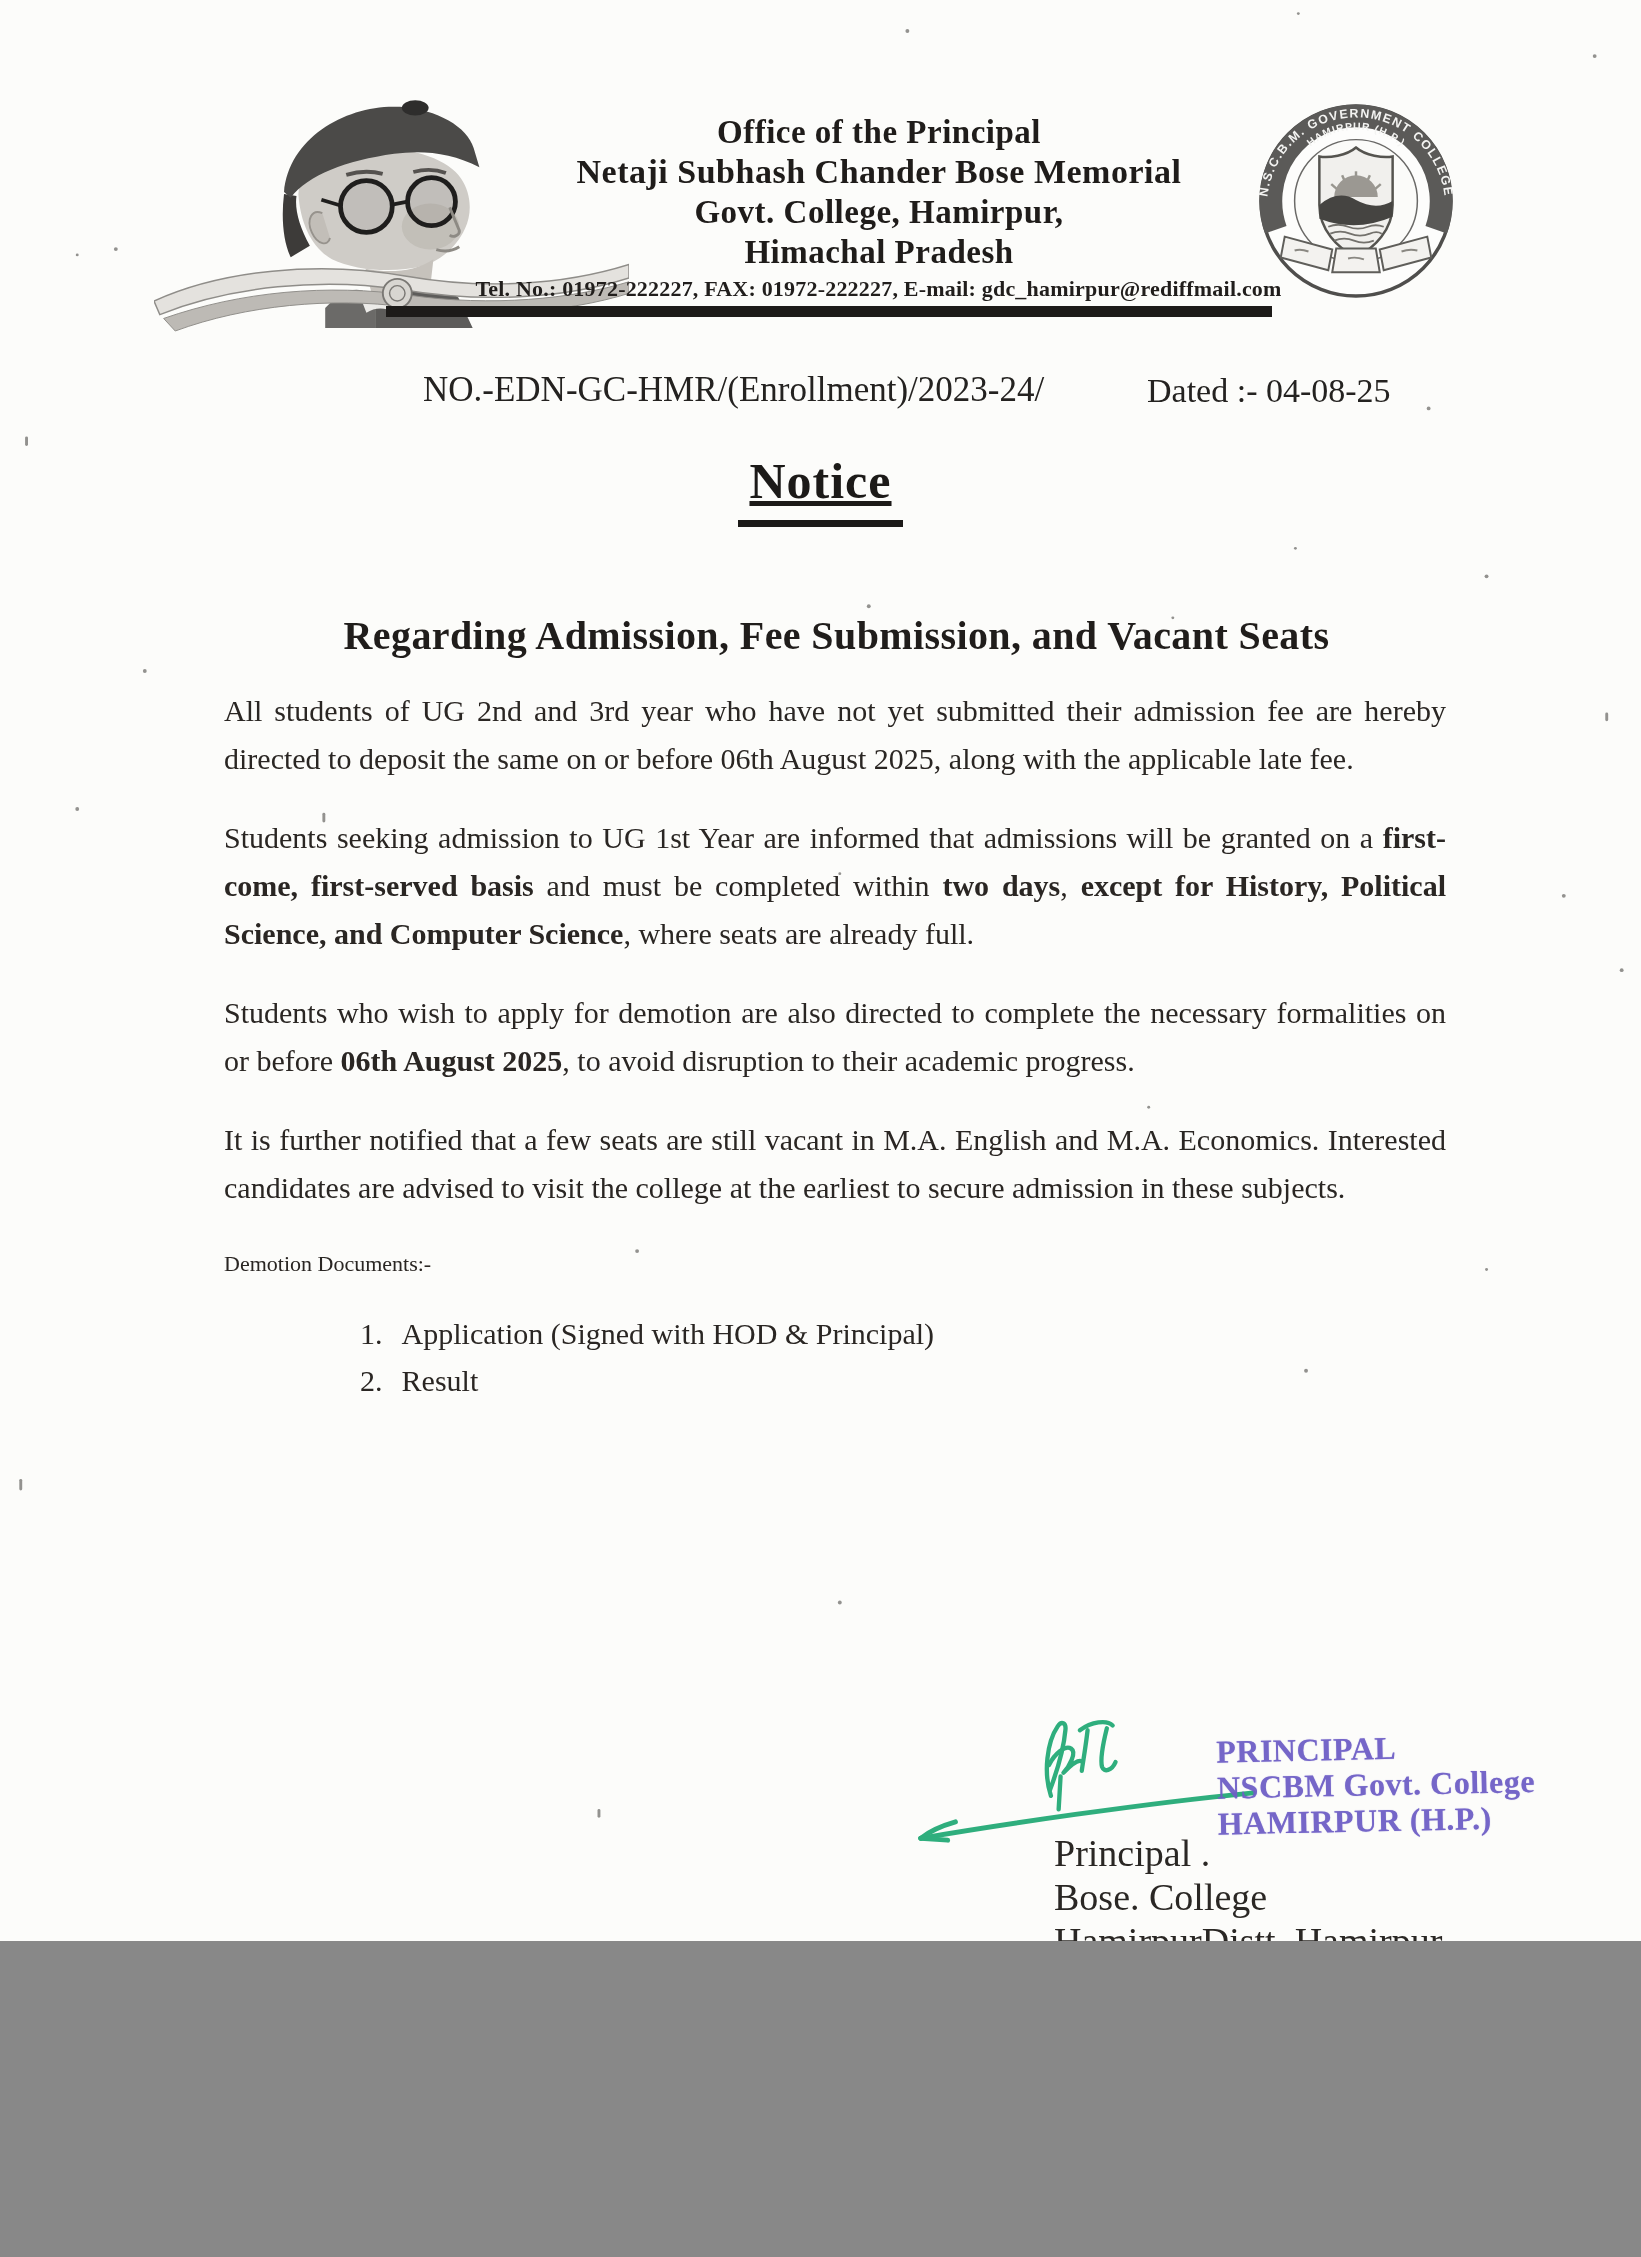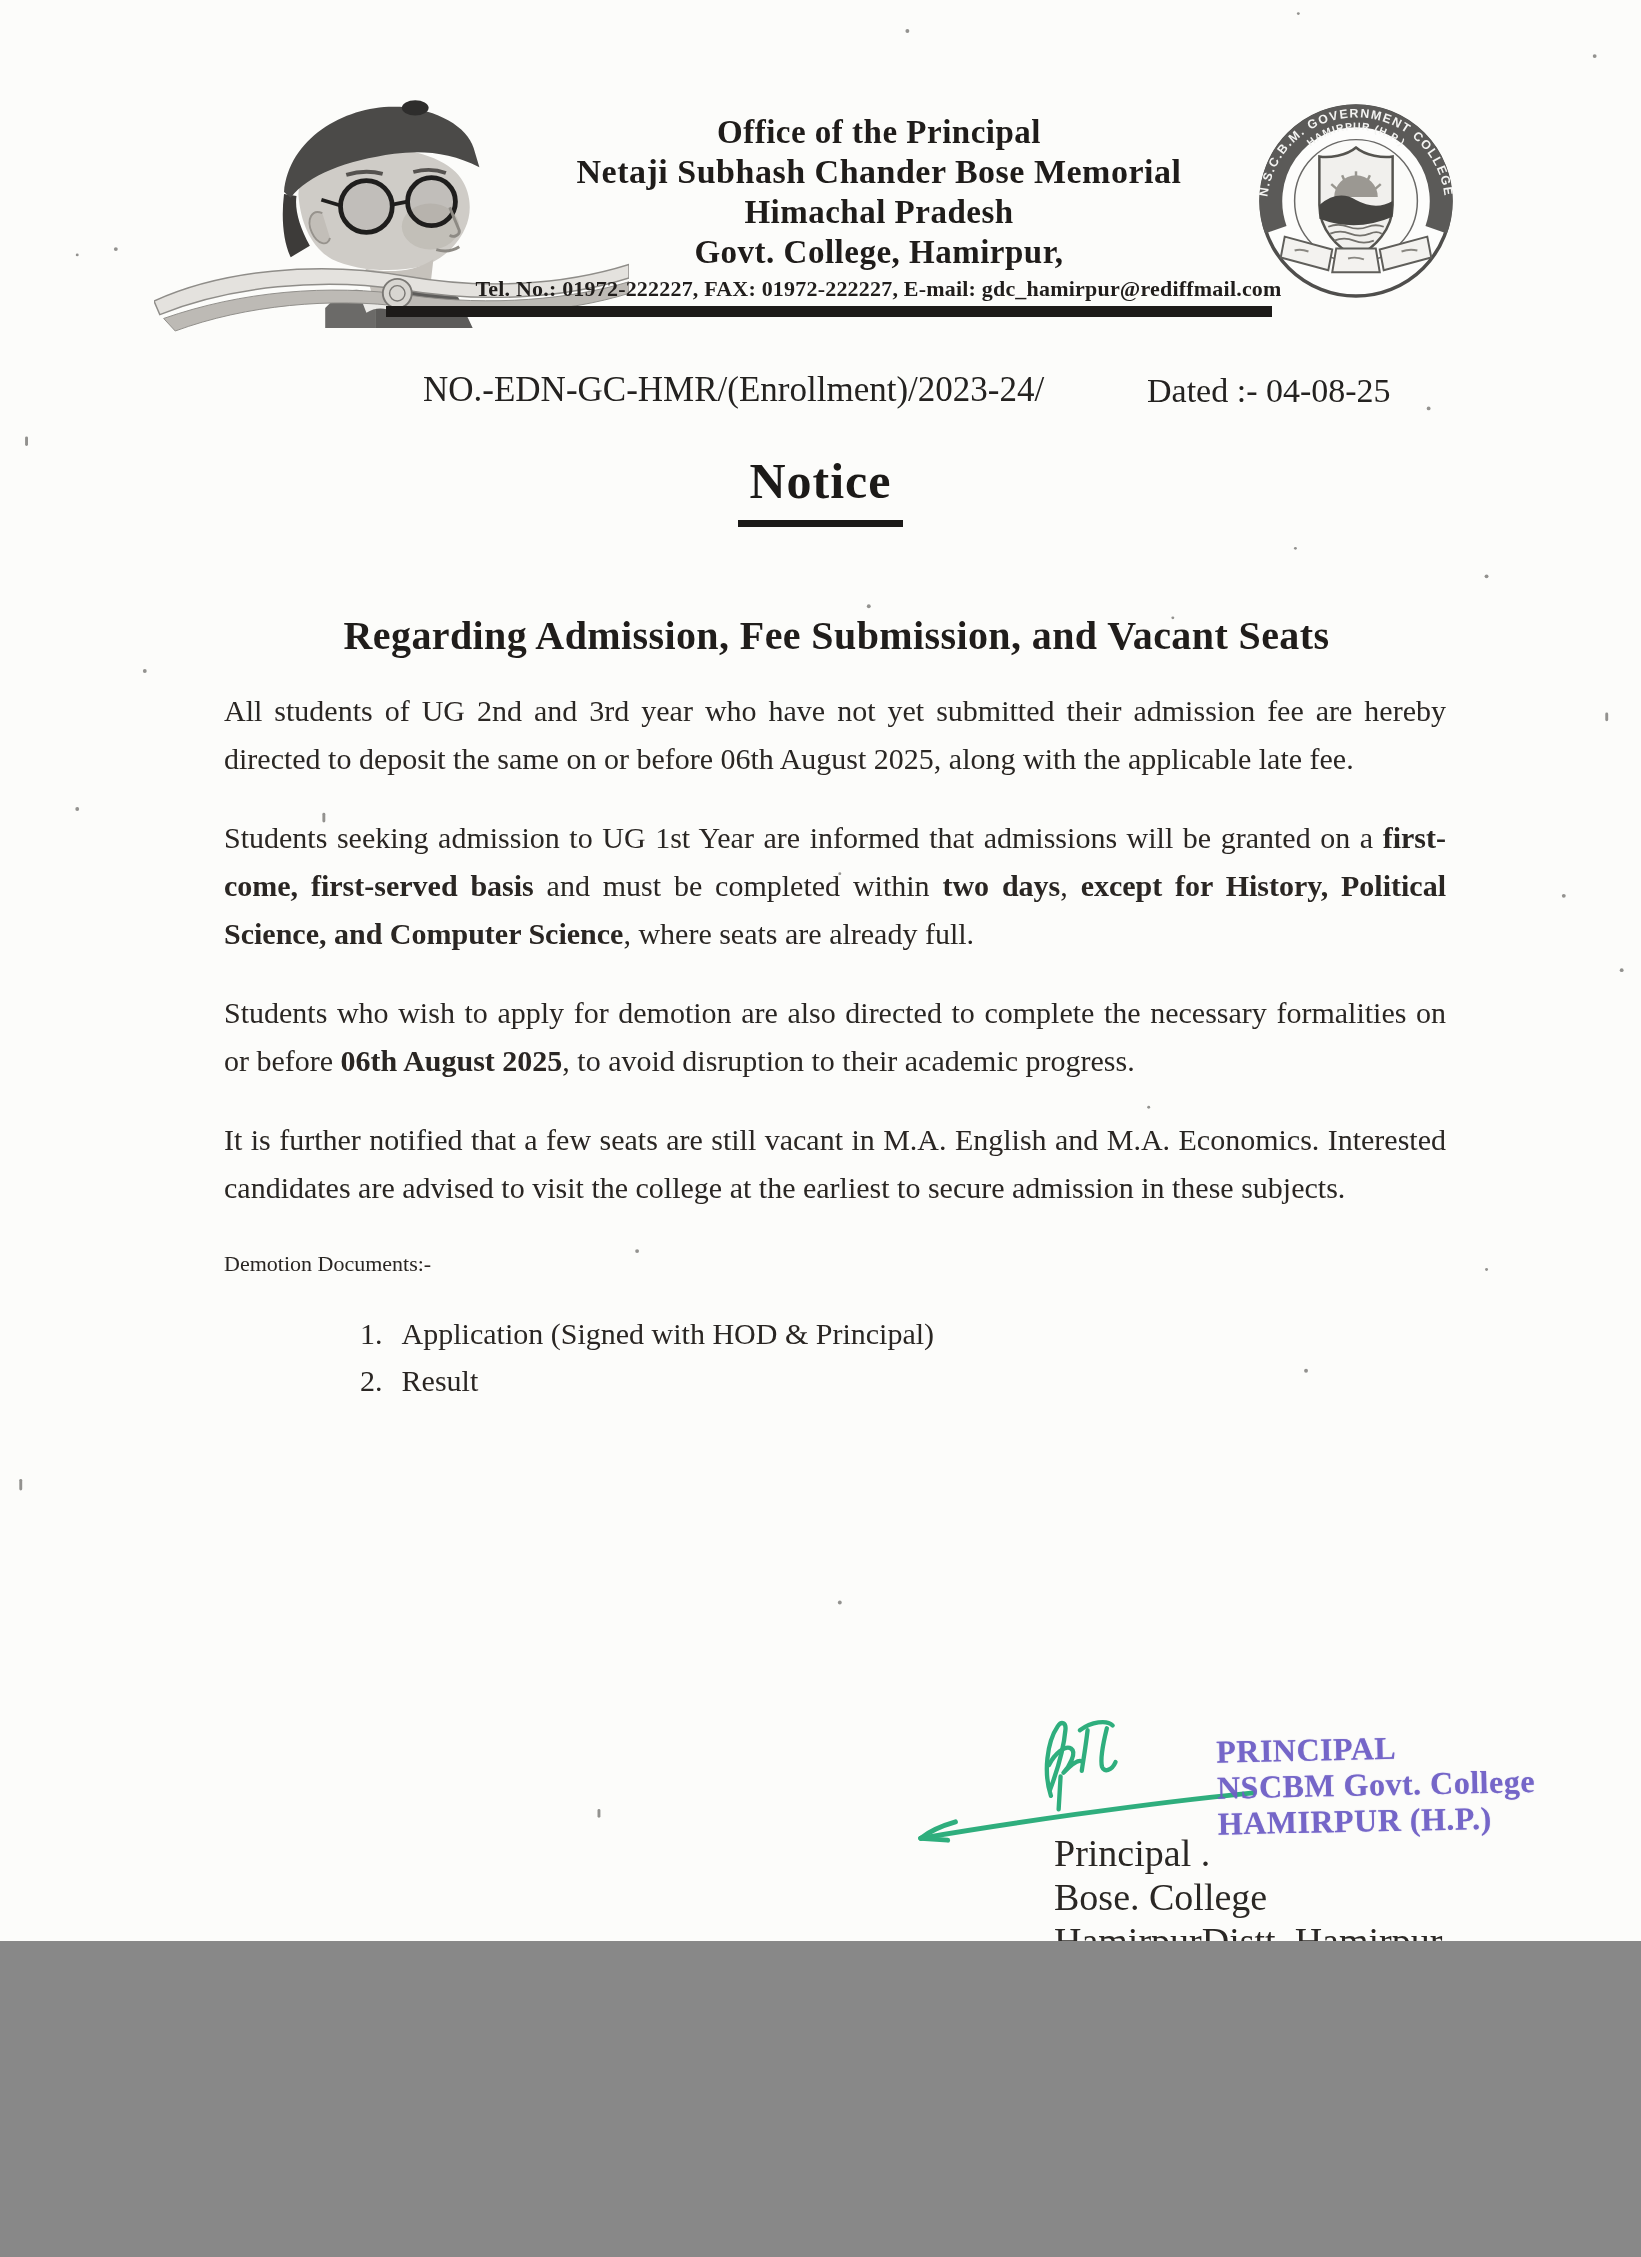--- a/index.html
+++ b/index.html
@@ -28,21 +28,21 @@
   }
   .head-rule{position:absolute;left:386px;top:306px;width:886px;height:10.6px;background:#1d1b19;}
   .seal{position:absolute;left:1257px;top:102px;width:198px;height:198px;}
   
   .ref-no{position:absolute;left:423px;top:370px;font-size:35px;color:#242220;}
   .ref-date{position:absolute;left:1147px;top:372px;font-size:34px;color:#242220;}
   
   .notice-wrap{position:absolute;left:0;top:452px;width:1641px;text-align:center;}
   .notice-title{
     display:inline-block;font-size:50px;font-weight:bold;color:#1c1a18;
-    border-bottom:7.7px solid #1c1a18;padding:0 11.6px 9.7px;letter-spacing:1px;
+    border-bottom:7.7px solid #1c1a18;padding:0 11.6px 9.7px;letter-spacing:1px;text-decoration:underline;
   }
   .subject{
     position:absolute;left:209px;top:612px;width:1255px;text-align:center;
     font-size:40px;font-weight:bold;color:#201d1b;letter-spacing:0.4px;
   }
   
   .body-text{position:absolute;left:224px;top:687px;width:1222px;font-size:30px;color:#2a2623;}
   .body-text p{line-height:48px;text-align:justify;margin:0 0 31px 0;}
   .demotion-heading{margin-top:7.7px;font-size:22px;line-height:42px;}
   .demotion-list{margin:25px 0 0 0;padding-left:166px;font-size:30px;}
@@ -90,22 +90,22 @@
   <svg class="ribbon" viewBox="0 0 492 96" aria-hidden="true">
     <path d="M0,60 C70,28 170,18 260,34 C340,48 422,44 492,22 L492,36 C422,58 340,62 255,48 C175,36 80,44 6,74 Z" fill="#e4e2de" stroke="#8f8d89" stroke-width="1.5"></path>
     <path d="M10,78 C90,50 180,42 265,54 C350,66 432,58 492,40 L492,52 C427,72 345,78 260,66 C185,56 95,64 22,91 Z" fill="#bdbab5" stroke="#8f8d89" stroke-width="1"></path>
     <circle cx="252" cy="52" r="15" fill="#d8d6d1" stroke="#7a7874" stroke-width="2"></circle>
     <circle cx="252" cy="52" r="8" fill="none" stroke="#7a7874" stroke-width="1.5"></circle>
   </svg>
 
   <div class="head-text">
     <div>Office of the Principal</div>
     <div class="ln2">Netaji Subhash Chander Bose Memorial</div>
+    <div>Govt. College, Hamirpur,</div>
     <div>Himachal Pradesh</div>
-    <div>Govt. College, Hamirpur,</div>
   </div>
   <div class="contact">Tel. No.: 01972-222227, FAX: 01972-222227, E-mail: gdc_hamirpur@rediffmail.com</div>
   <div class="head-rule"></div>
 
   <svg class="seal" viewBox="0 0 200 200" aria-hidden="true">
     <defs>
       <path id="arcTop" d="M14,132 A90,90 0 1 1 186,132" fill="none"></path>
       <path id="arcIn" d="M35,124 A70,70 0 1 1 165,124" fill="none"></path>
     </defs>
     <circle cx="100" cy="100" r="96" fill="#fdfdfc" stroke="#4f4e4c" stroke-width="3.5"></circle>

